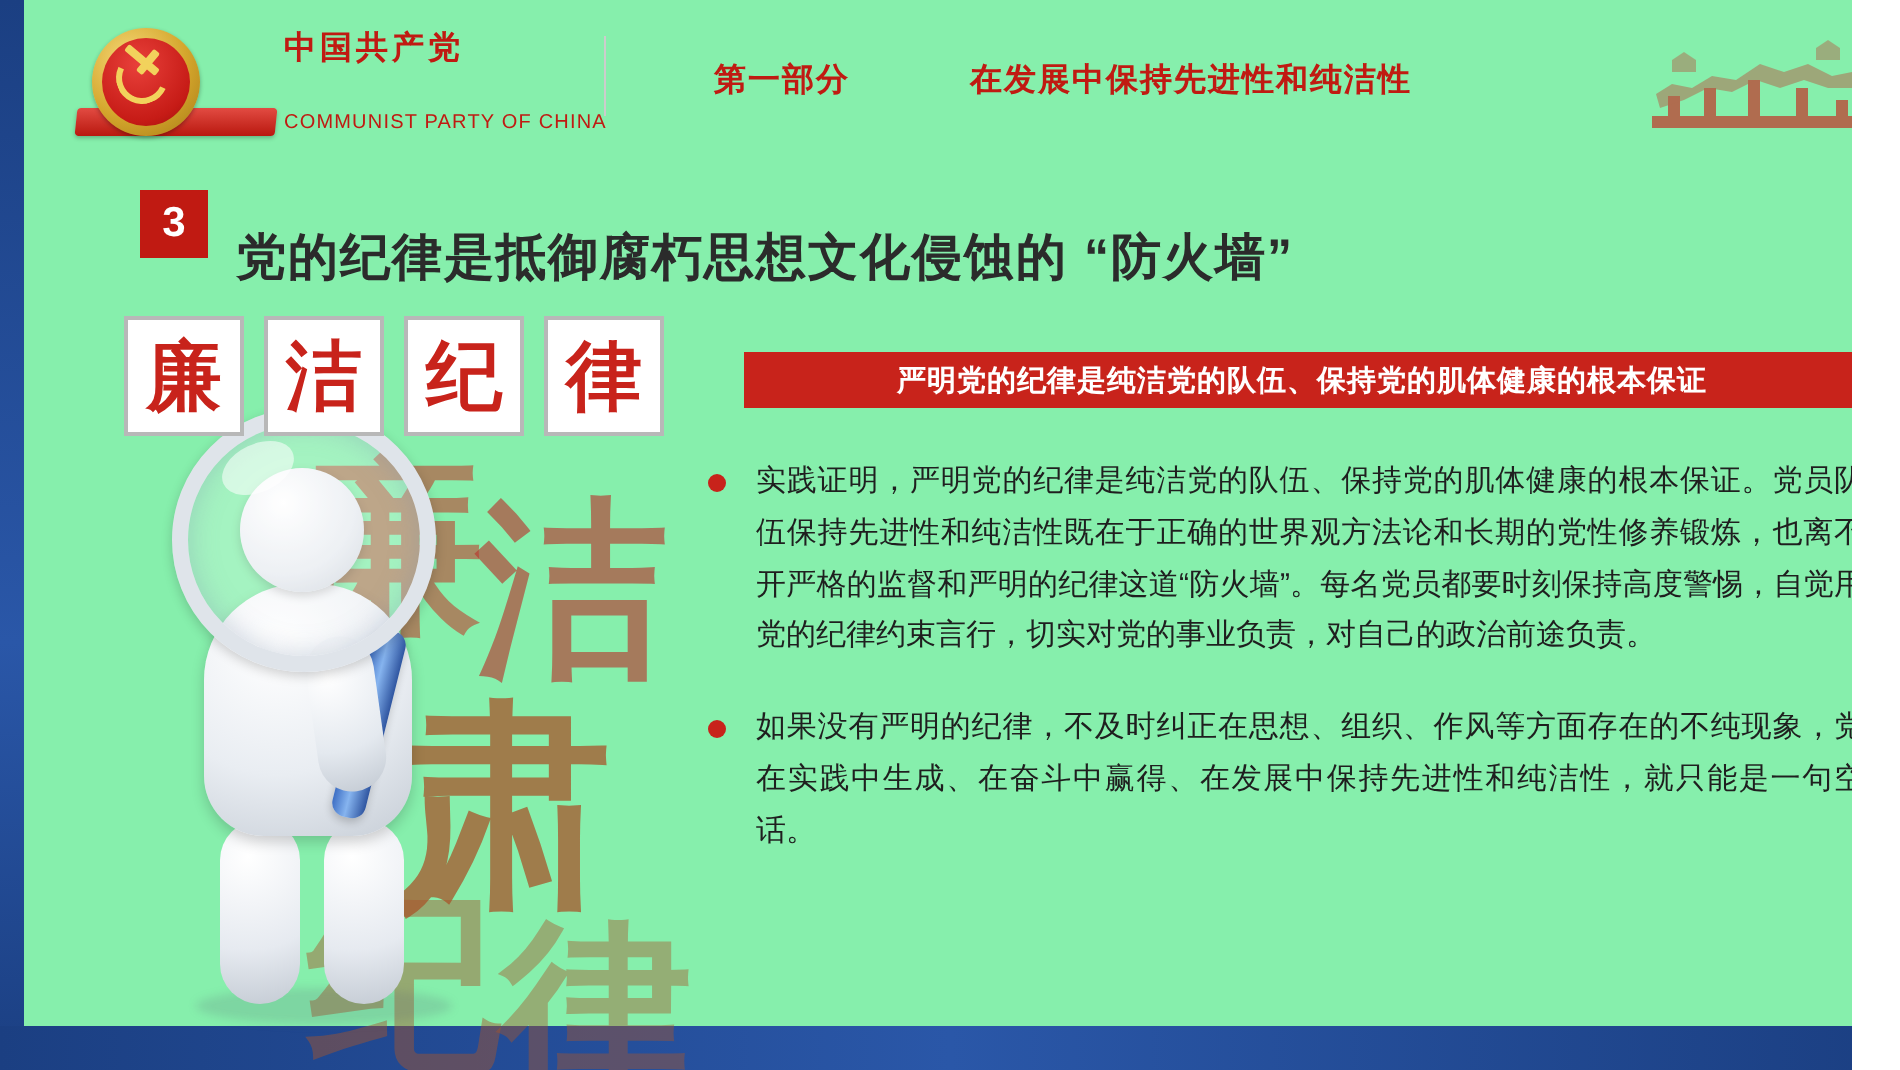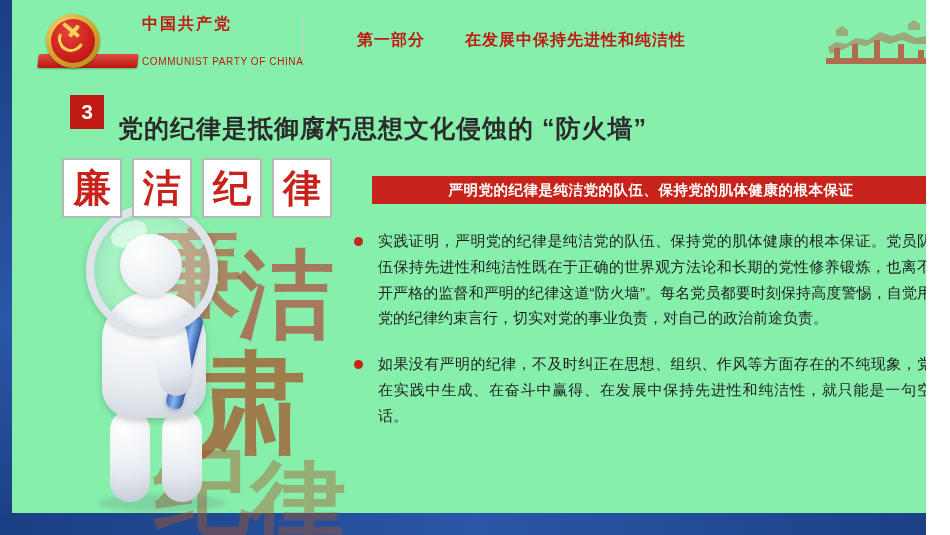--- a/index.html
+++ b/index.html
@@ -148,21 +148,21 @@
     position: absolute;
     left: 345px;
     top: 30px;
     color: #c01a12;
     font-size: 16px;
     font-weight: bold;
     letter-spacing: 1px;
     white-space: nowrap;
   }
   .header-part {
-    margin-right: 40px;
+    margin-right: 60px;
     text-align: center;
   }
   .wall-deco {
     position: absolute;
     right: 18px;
     top: 14px;
     width: 110px;
     height: 54px;
     opacity: 0.85;
   }

